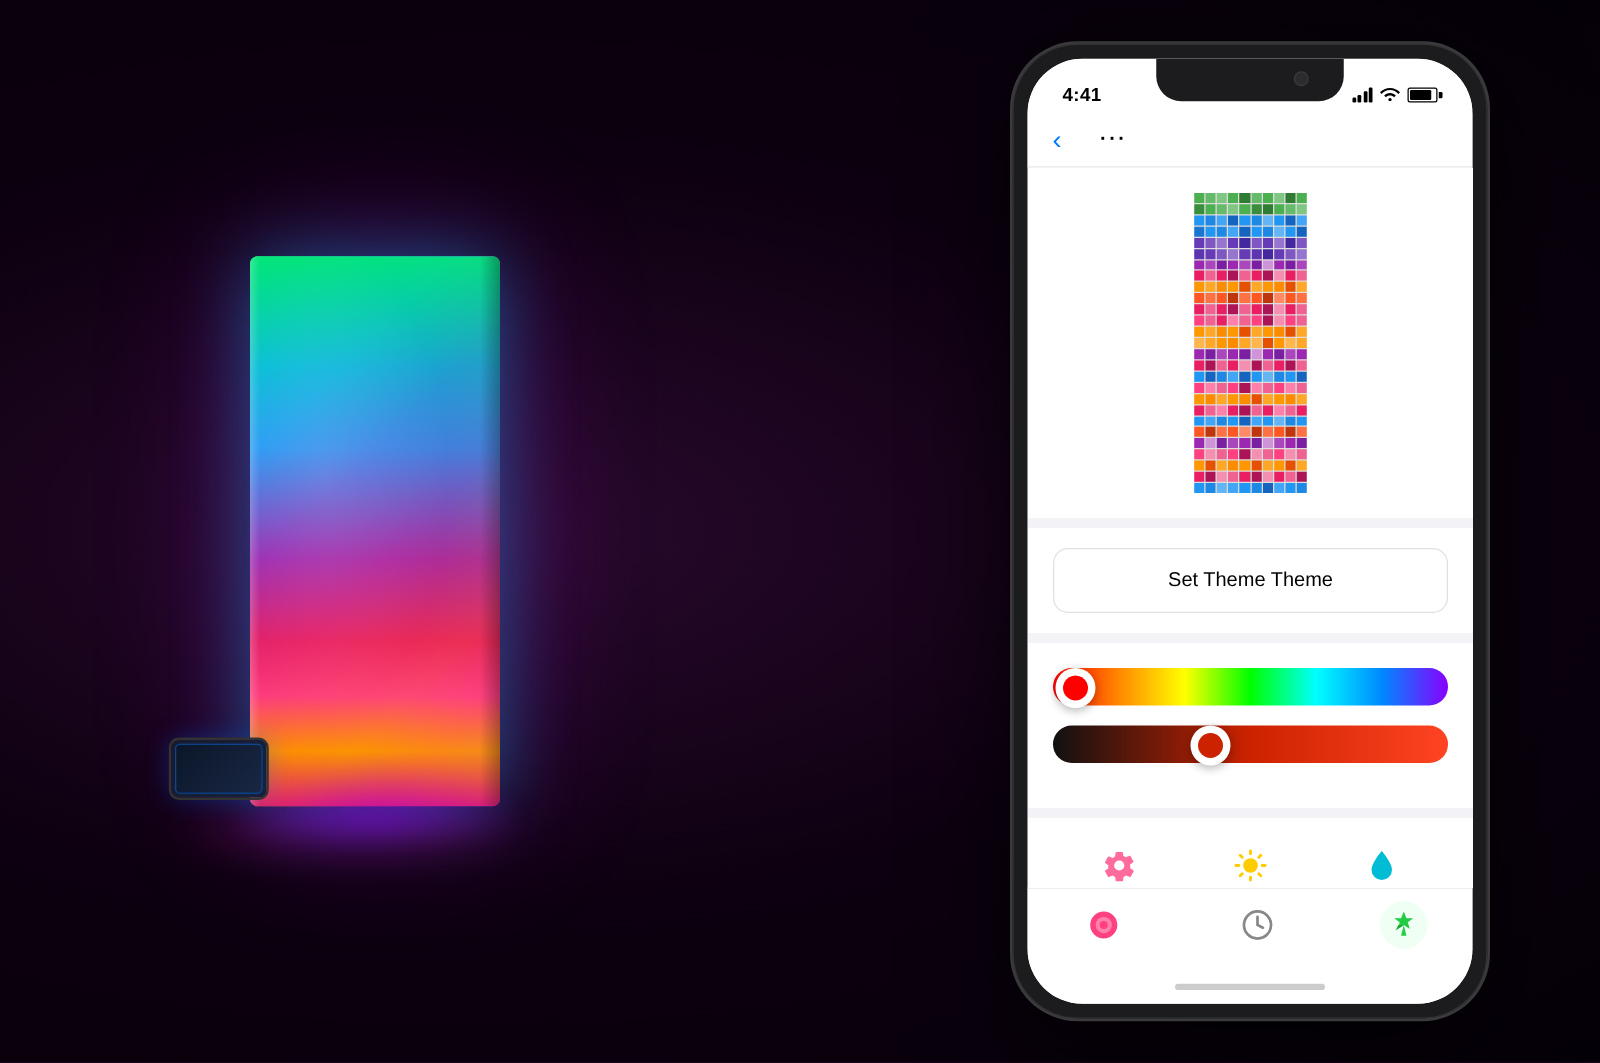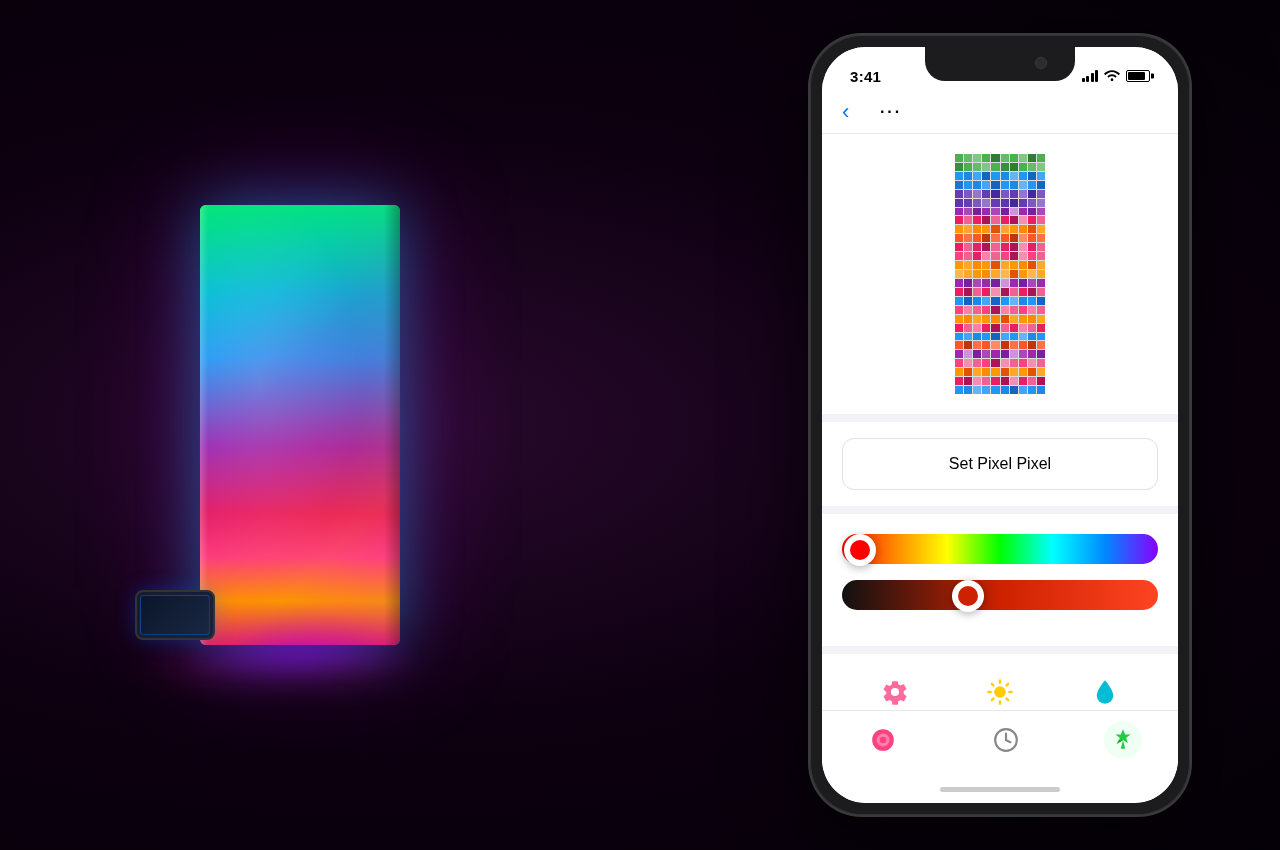--- a/index.html
+++ b/index.html
@@ -447,21 +447,21 @@
 
 <div class="phone-frame">
 
   <div class="phone-screen">
 
     <div class="notch">
       <div class="notch-camera"></div>
     </div>
 
     <div class="status-bar">
-      <span class="status-time">3:41</span>
+      <span class="status-time">4:41</span>
       <div class="status-icons">
         <div class="signal-bars">
           <span></span>
             <span></span>
             <span></span>
             <span></span>
         </div>
         <span style="font-size:13px;color:#000;">
           <svg width="16" height="12" viewBox="0 0 24 18" fill="none">
             <path d="M12 14c1.1 0 2 .9 2 2s-.9 2-2 2-2-.9-2-2 .9-2 2-2z" fill="#000"></path>
@@ -751,21 +751,21 @@
             <div class="pixel-cell" style="background-color: rgb(33, 150, 243);"></div>
             <div class="pixel-cell" style="background-color: rgb(30, 136, 229);"></div>
             <div class="pixel-cell" style="background-color: rgb(21, 101, 192);"></div>
             <div class="pixel-cell" style="background-color: rgb(66, 165, 245);"></div>
             <div class="pixel-cell" style="background-color: rgb(33, 150, 243);"></div>
             <div class="pixel-cell" style="background-color: rgb(30, 136, 229);"></div>
           </div>
       </div>
 
       <div class="set-theme-section">
-        <button class="set-theme-btn">Set Pixel Pixel</button>
+        <button class="set-theme-btn">Set Theme Theme</button>
       </div>
 
       <div class="sliders-section">
 
         <div class="slider-row">
           <div class="rainbow-track">
             <div class="slider-thumb" style="left: 2px;">
               <div class="slider-thumb-inner" style="background: #ff0000;"></div>
             </div>
           </div>

